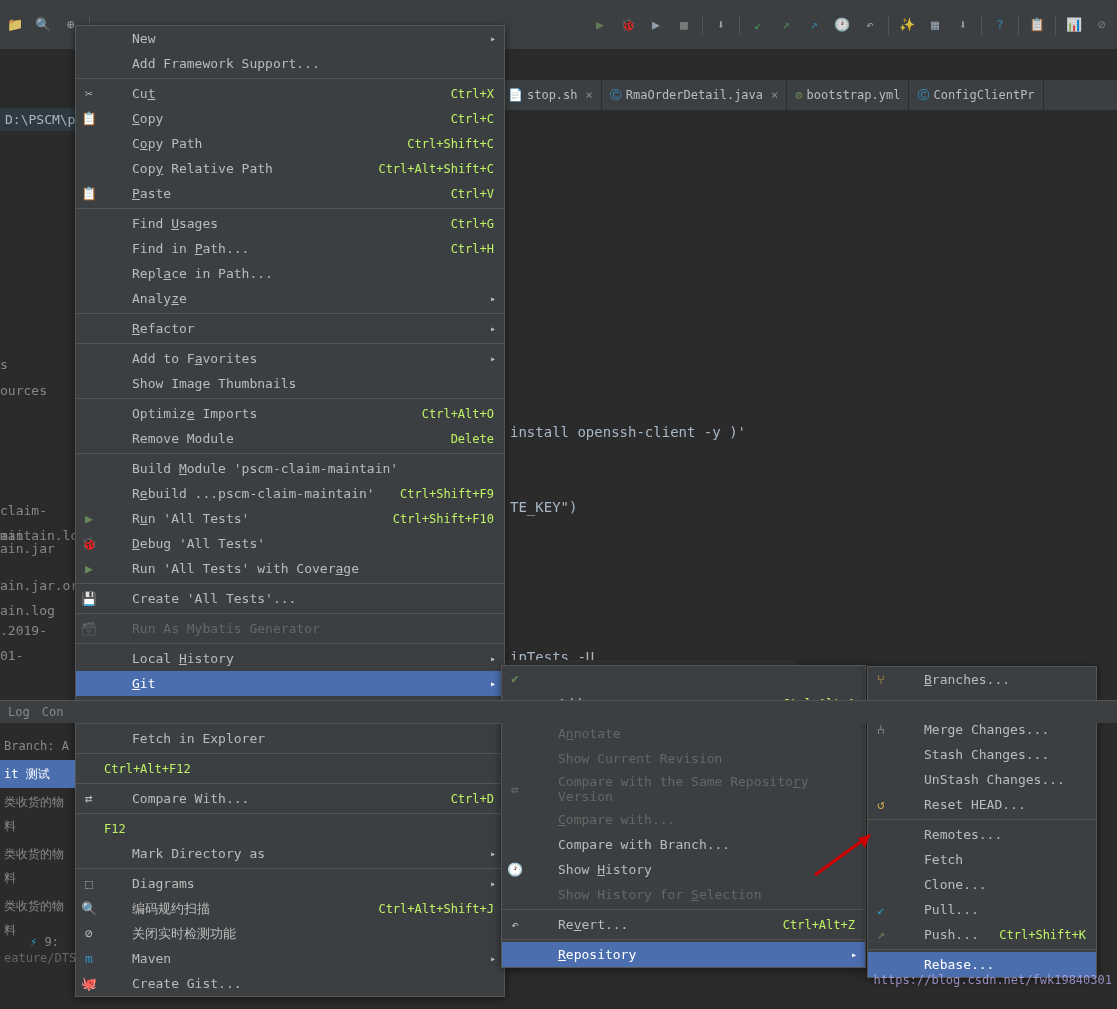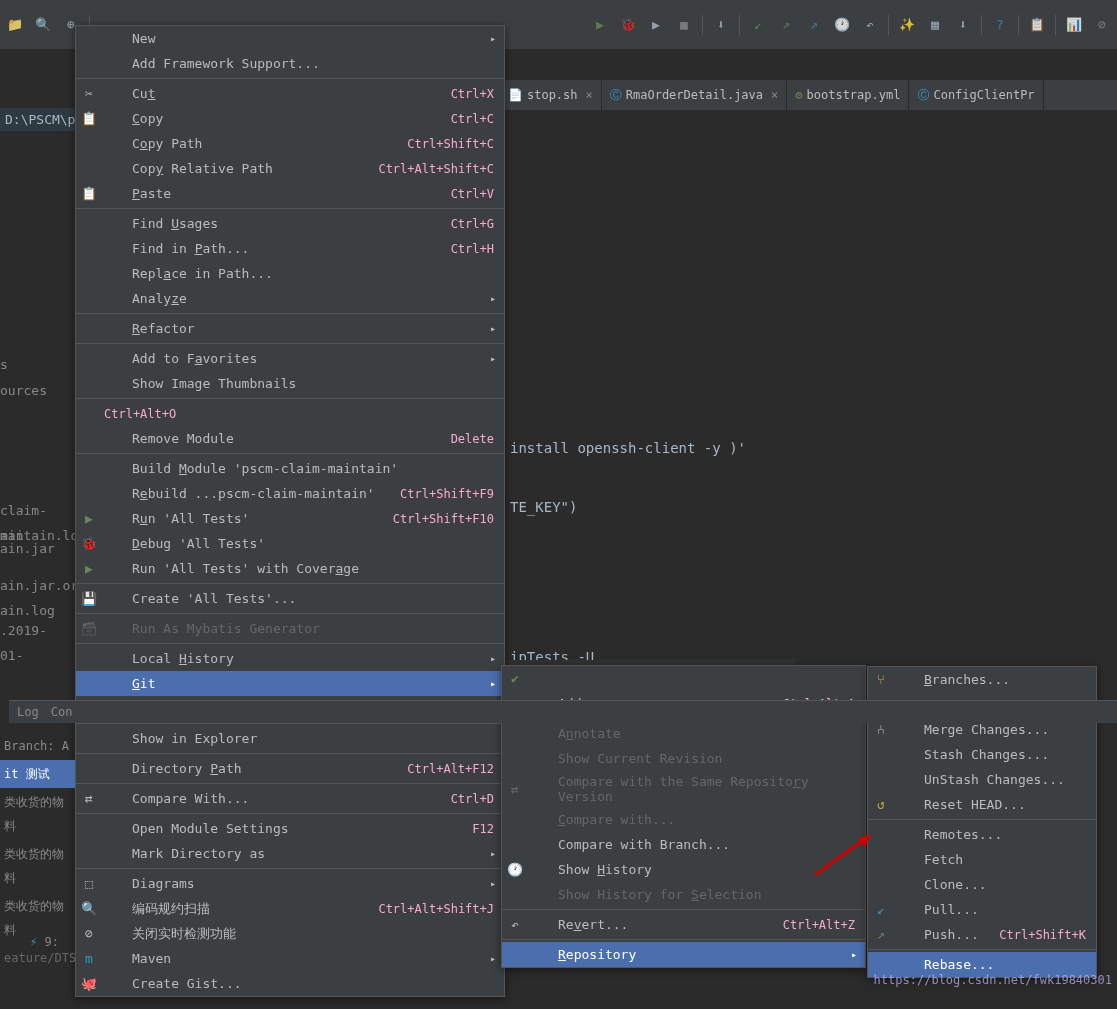--- a/index.html
+++ b/index.html
@@ -101,21 +101,21 @@
   display: flex;
   align-items: center;
   padding: 3px 10px 3px 28px;
   color: #bbbbbb;
   position: relative;
   min-height: 25px;
 }
 .menu-item.disabled { color: #666; }
 .menu-item.highlight { background: #4b6eaf; color: #fff; }
 .menu-item .label { flex: 1; padding-left: 28px; }
-.menu-item .shortcut { color: #f9a8d4; font-size: 12px; }
+.menu-item .shortcut { color: #bef264; font-size: 12px; }
 .menu-item .arrow {
   position: absolute;
   right: 8px;
   font-size: 10px;
 }
 .menu-item .icon {
   position: absolute;
   left: 5px;
   width: 16px;
   height: 16px;
@@ -230,21 +230,21 @@
   </div>
   <div class="tab">
     <span style="color:#3592c4">Ⓒ</span>
     <span>ConfigClientPr</span>
   </div>
 </div>
 
 <div class="path-bar">D:\PSCM\p</div>
 
 <div class="editor">
-<div style="position:absolute;top:310px;margin-top:16px;"><span>install openssh-client -y )'</span></div>
+<div style="position:absolute;top:310px;"><span>install openssh-client -y )'</span></div>
 <div style="position:absolute;top:385px;"><span>TE_KEY")</span></div>
 <div style="position:absolute;top:535px;"><span>ipTests -U</span></div>
 <div style="position:absolute;top:550px;left:0;width:295px;height:20px;background:#323232;"></div>
 <div style="position:absolute;top:565px;"><span>.</span></div>
 </div>
 
 <div class="sidebar-fragments">
   <div style="position:absolute;top:52px;">s</div>
   <div style="position:absolute;top:78px;">ources</div>
   <div style="position:absolute;top:198px;">claim-mai</div>
@@ -311,20 +311,21 @@
     <div class="menu-sep"></div>
     <div class="menu-item">
       <span class="label"><span>Add to F<span class="underline">a</span>vorites</span></span>
       <span class="arrow">▸</span>
     </div>
     <div class="menu-item">
       <span class="label">Show Image Thumbnails</span>
     </div>
     <div class="menu-sep"></div>
     <div class="menu-item">
+      <span class="label"><span>Optimiz<span class="underline">e</span> Imports</span></span>
       <span class="shortcut">Ctrl+Alt+O</span>
     </div>
     <div class="menu-item">
       <span class="label">Remove Module</span>
       <span class="shortcut">Delete</span>
     </div>
     <div class="menu-sep"></div>
     <div class="menu-item">
       <span class="label"><span>Build <span class="underline">M</span>odule 'pscm-claim-maintain'</span></span>
     </div>
@@ -363,36 +364,34 @@
     <div class="menu-item highlight">
       <span class="label"><span><span class="underline">G</span>it</span></span>
       <span class="arrow">▸</span>
     </div>
     <div class="menu-item">
       <span class="icon">🔄</span>
       <span class="label"><span><span class="underline">S</span>ynchronize 'pscm-claim-maintain'</span></span>
     </div>
     <div class="menu-sep"></div>
     <div class="menu-item">
-      <span class="label">Show in Explorer</span>
-    </div>
-    <div class="menu-sep"></div>
-    <div class="menu-item">
-      <span class="label"><span>Directory <span class="underline">P</span>ath</span></span>
+      <span class="label">Fetch in Explorer</span>
+    </div>
+    <div class="menu-sep"></div>
+    <div class="menu-item">
       <span class="shortcut">Ctrl+Alt+F12</span>
     </div>
     <div class="menu-sep"></div>
     <div class="menu-item">
       <span class="icon">⇄</span>
       <span class="label">Compare With...</span>
       <span class="shortcut">Ctrl+D</span>
     </div>
     <div class="menu-sep"></div>
     <div class="menu-item">
-      <span class="label">Open Module Settings</span>
       <span class="shortcut">F12</span>
     </div>
     <div class="menu-item">
       <span class="label">Mark Directory as</span>
       <span class="arrow">▸</span>
     </div>
     <div class="menu-sep"></div>
     <div class="menu-item">
       <span class="icon">⬚</span>
       <span class="label">Diagrams</span>
@@ -515,21 +514,21 @@
   <div style="padding:2px 4px;">Branch: A</div>
   <div style="background:#4b6eaf;color:#fff;padding:2px 4px;">it 测试</div>
   <div style="padding:2px 4px;">类收货的物料</div>
   <div style="padding:2px 4px;">类收货的物料</div>
   <div style="padding:2px 4px;">类收货的物料</div>
   <div style="padding:2px 4px;color:#666;">eature/DTS</div>
   <div style="height:60px;"></div>
 
 </div>
 
-<div class="bottom-panel" style="top:700px;bottom:auto;margin-left:9px;">
+<div class="bottom-panel" style="top:700px;bottom:auto;">
   <div class="bottom-tabs">
     <span>Log</span>
     <span>Con</span>
   </div>
 </div>
 
 <div style="position:absolute;bottom:60px;left:30px;color:#888;font-size:12px;">
   <span style="color:#3592c4">⚡</span> <span>9:</span>
 </div>
 

